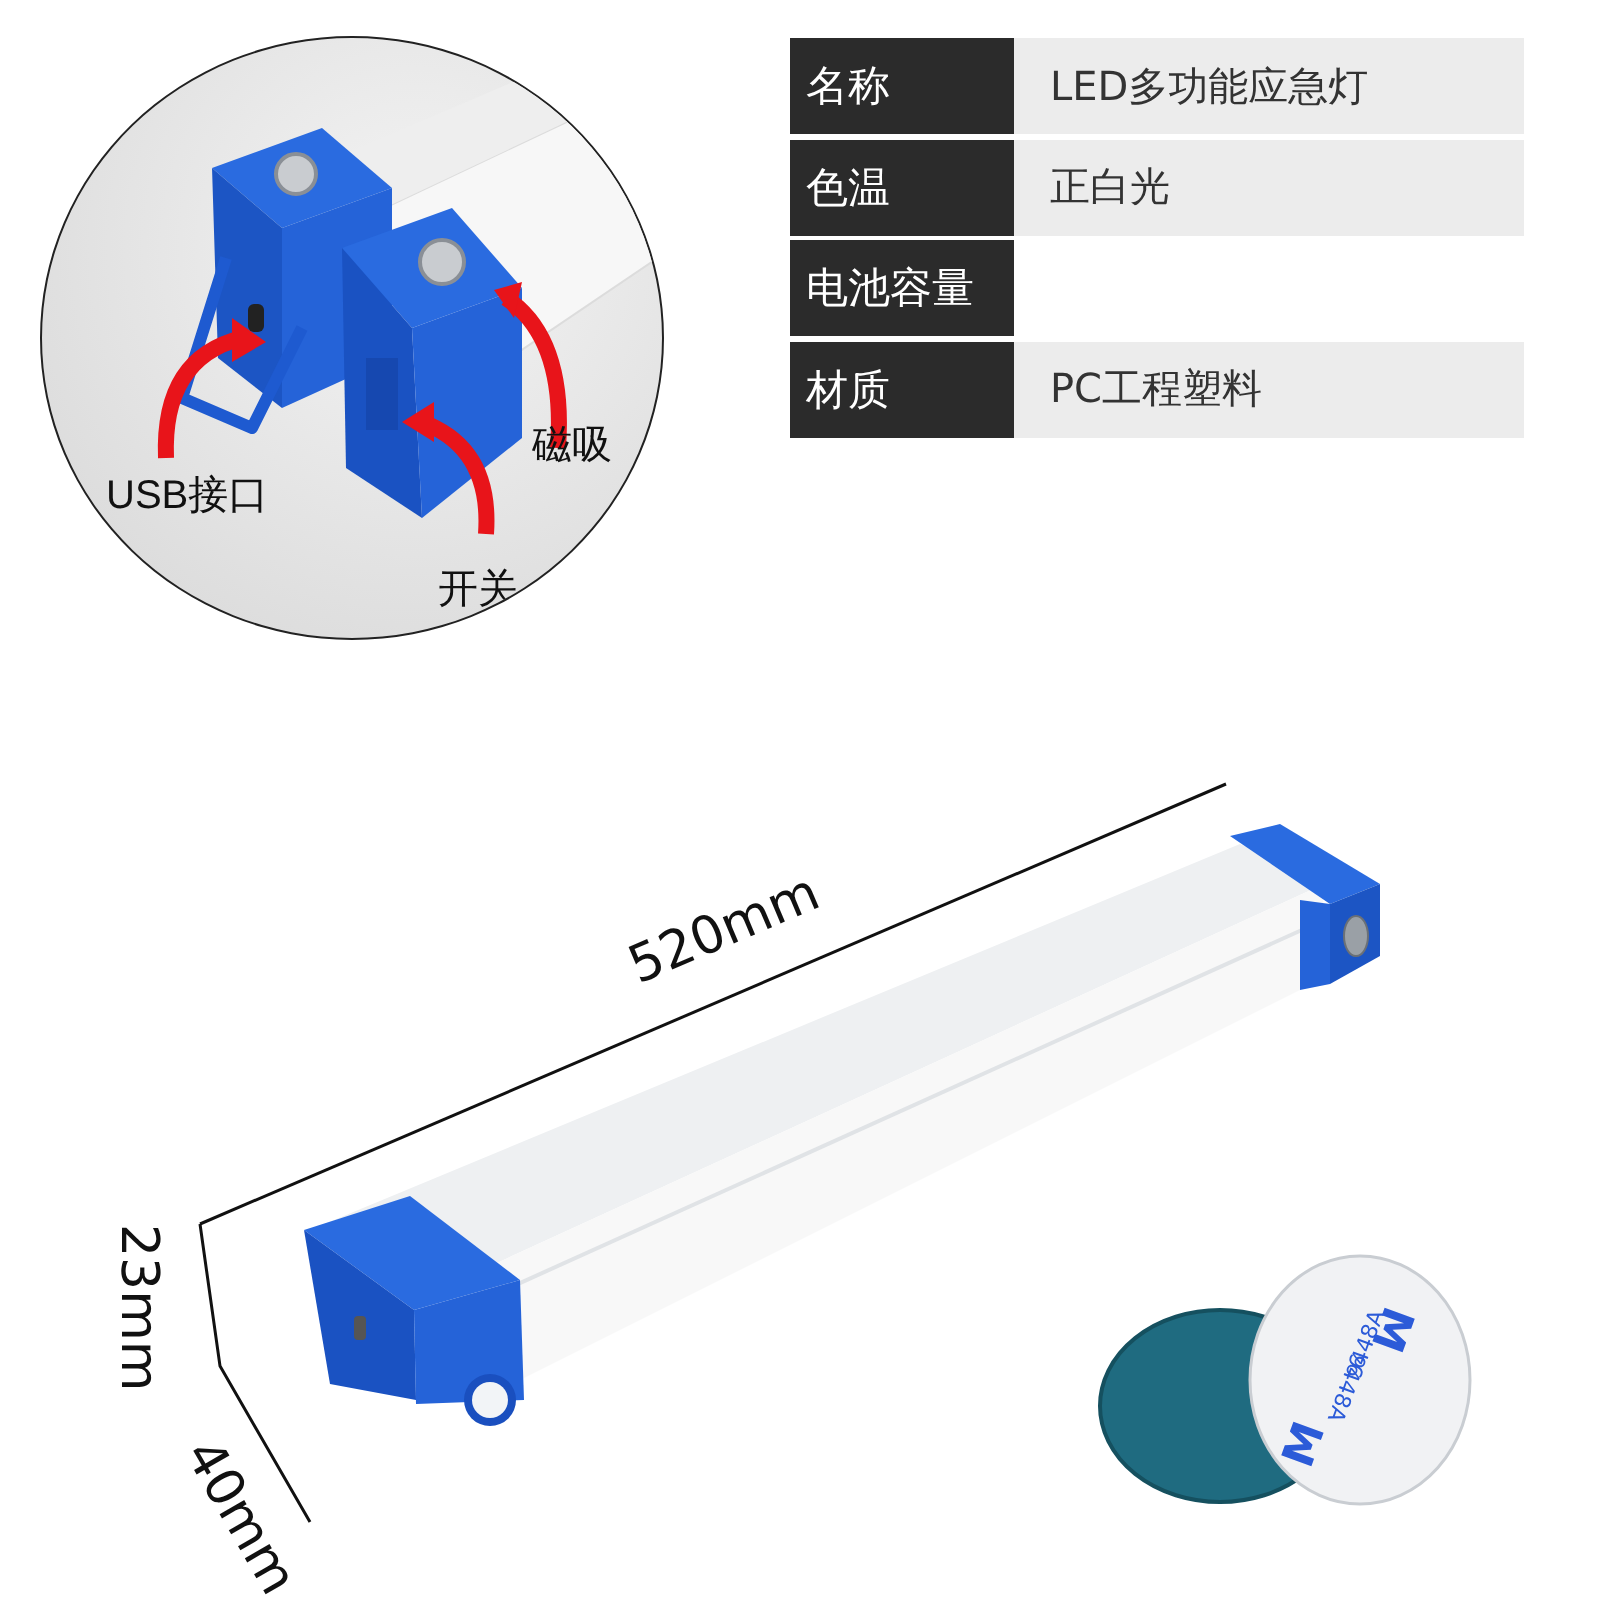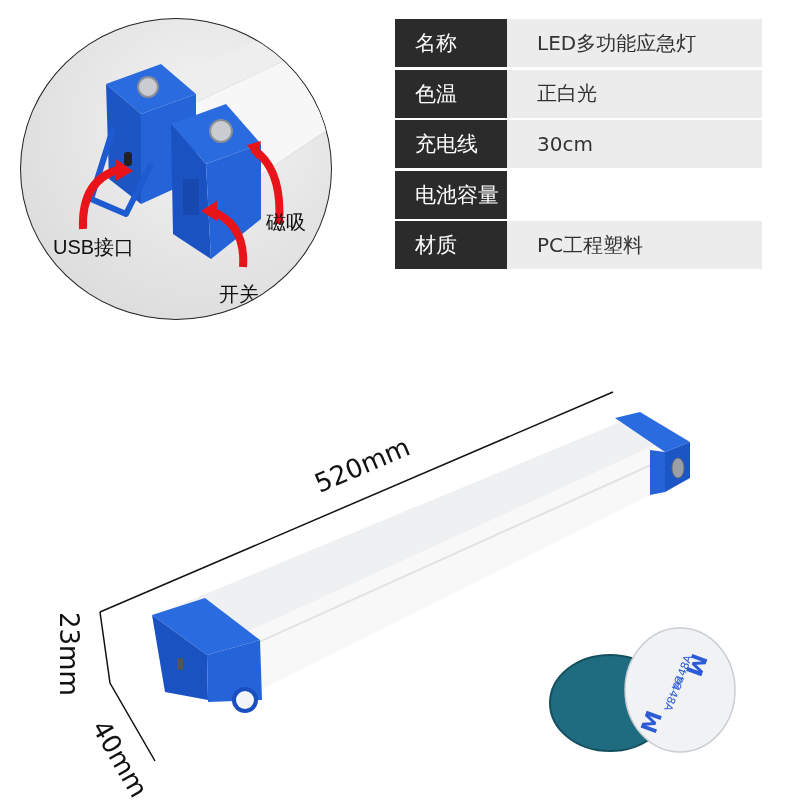--- a/index.html
+++ b/index.html
@@ -1,22 +1,22 @@
 <!DOCTYPE html>
 <html><head>
   <meta charset="utf-8">
   <style>
     html, body { margin:0; padding:0; background:#ffffff; }
     body { width:800px; height:800px; position:relative; overflow:hidden; font-family:"DejaVu Sans", sans-serif; }
 
     
     .spec-table { position:absolute; left:395px; top:19px; width:367px; }
     .spec-row { display:flex; height:48px; margin-bottom:2.5px; }
-    .spec-key { width:112px; background:#2b2b2b; color:#ffffff; font-size:21px; display:flex; align-items:center; padding-left:20px; box-sizing:border-box; }
-    .spec-val { flex:1; background:#ececec; color:#333333; font-size:20px; display:flex; align-items:center; padding-left:30px; box-sizing:border-box; }
+    .spec-key { width:112px; background:#2b2b2b; color:#ffffff; font-size:21px; display:flex; align-items:center; padding-left:8px; box-sizing:border-box; }
+    .spec-val { flex:1; background:#ececec; color:#333333; font-size:20px; display:flex; align-items:center; padding-left:18px; box-sizing:border-box; }
 
     
     .detail-circle { position:absolute; left:20px; top:18px; width:310px; height:300px; border-radius:50%; border:1.5px solid #222; overflow:hidden; background:radial-gradient(circle at 60% 35%, #f4f4f4 0%, #e2e2e2 60%, #d6d6d6 100%); }
     .callout { position:absolute; font-size:20px; color:#111; font-family:Liberation Sans, sans-serif; }
 
     
     .scene { position:absolute; left:0; top:380px; width:800px; height:420px; }
     .dim-label { position:absolute; font-size:26px; color:#111; font-family:"DejaVu Sans", sans-serif; }
   </style>
 </head>
@@ -57,24 +57,20 @@
 <div class="spec-table">
   <div class="spec-row">
     <div class="spec-key">名称</div>
     <div class="spec-val">LED多功能应急灯</div>
   </div>
   <div class="spec-row">
     <div class="spec-key">色温</div>
     <div class="spec-val">正白光</div>
   </div>
   <div class="spec-row">
-    <div class="spec-key">充电线</div>
-    <div class="spec-val">30cm</div>
-  </div>
-  <div class="spec-row">
     <div class="spec-key">电池容量</div>
   </div>
   <div class="spec-row">
     <div class="spec-key">材质</div>
     <div class="spec-val">PC工程塑料</div>
   </div>
 </div>
 
 <div class="scene">
   <svg width="800" height="420" viewBox="0 0 800 420" style="position:absolute;left:0;top:0;">

